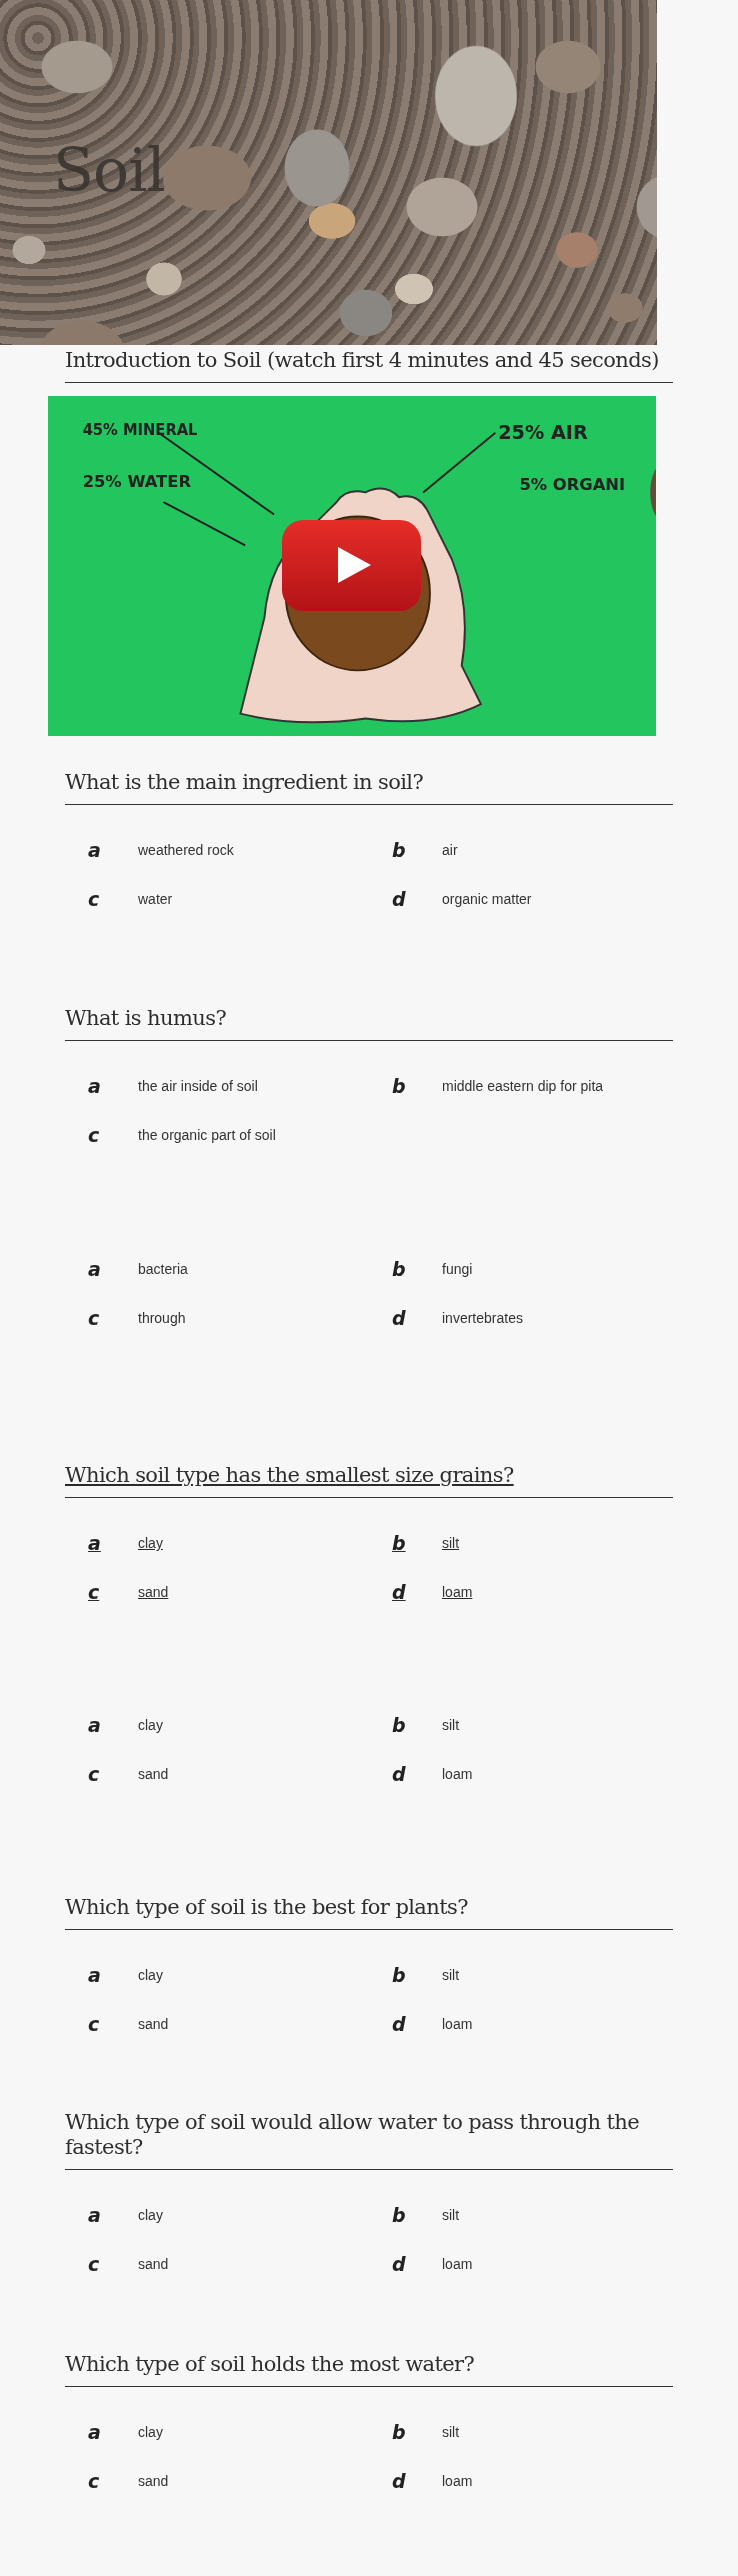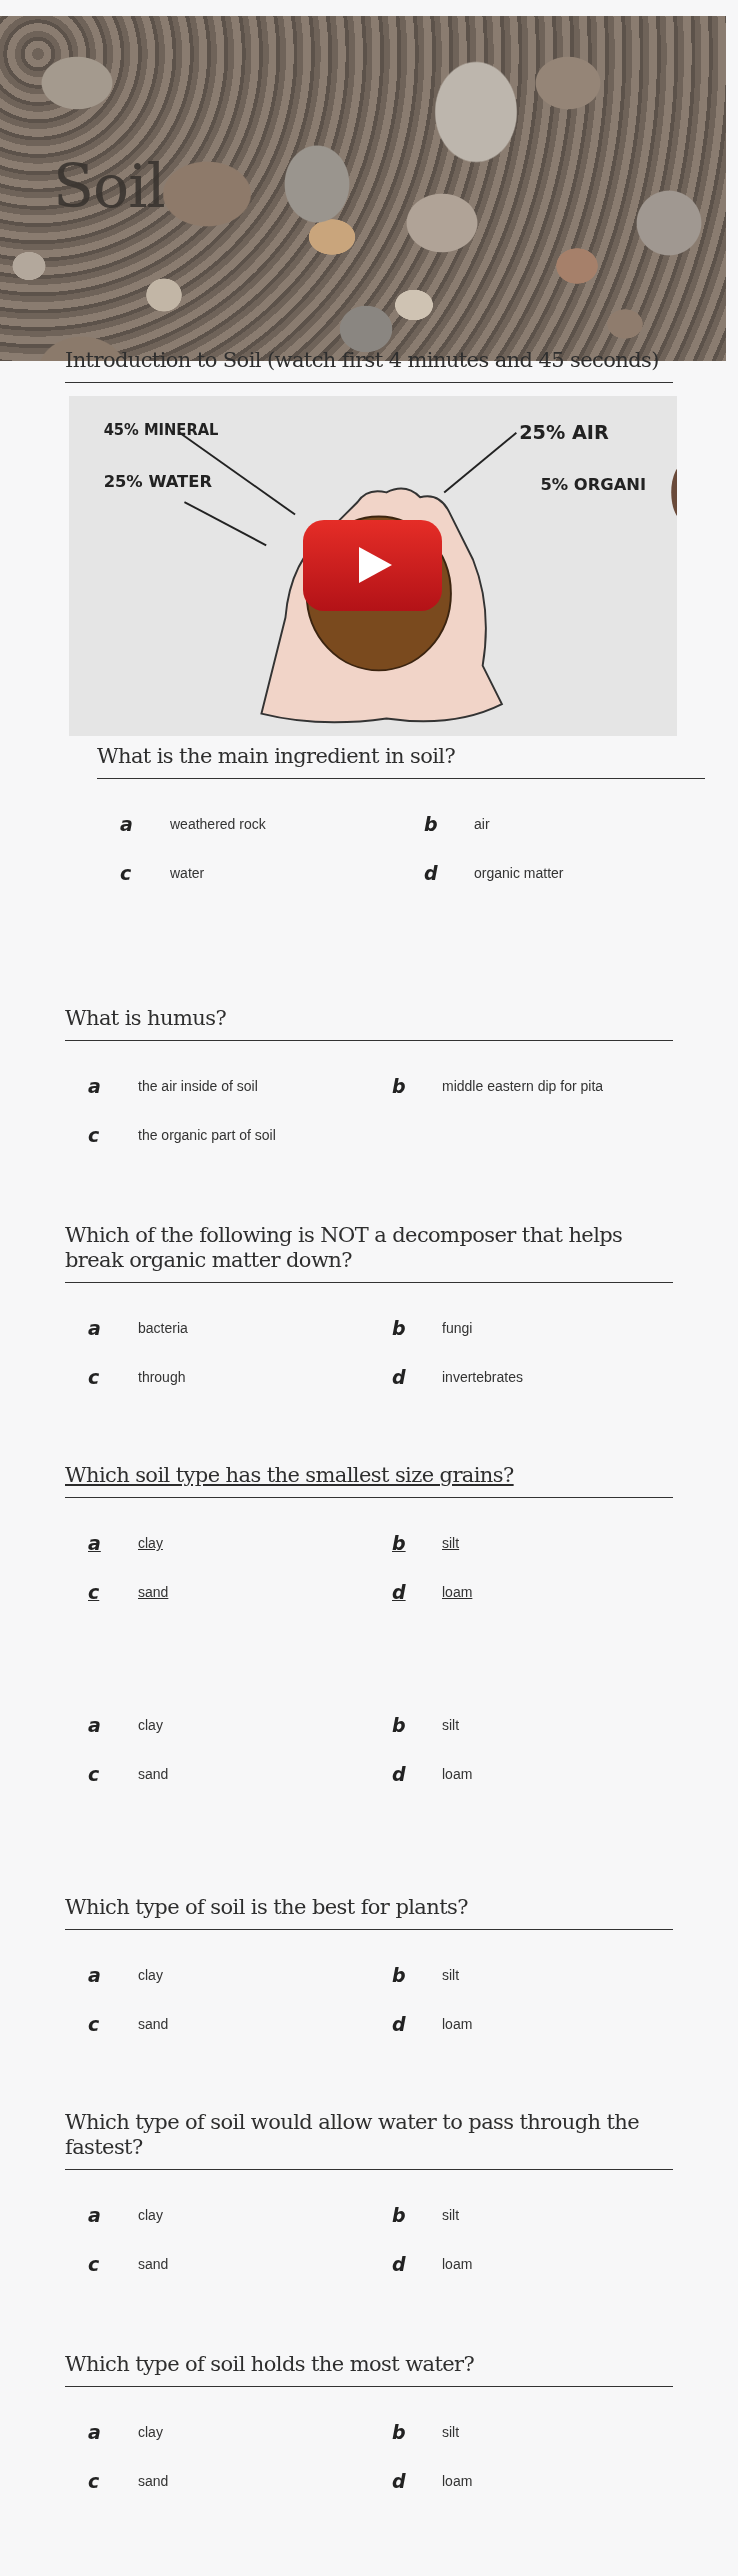--- a/index.html
+++ b/index.html
@@ -1,21 +1,21 @@
 <!DOCTYPE html>
 <html><head>
 <meta charset="utf-8">
 <style>
   * { box-sizing: border-box; margin: 0; padding: 0; }
   html, body { width: 739px; background: #f7f7f8; }
   body { font-family: "Liberation Sans", sans-serif; color: #2b2b2b; height: 2576px; position: relative; overflow: hidden; }
 
   
   .hero {
-    position: absolute; left: 0; top: 16px; width: 726px; height: 345px; overflow: hidden;
+    position: absolute; left: 0; top: 0; width: 657px; height: 345px; overflow: hidden;
     background:
       radial-gradient(ellipse 58px 43px at 77px 67px, #a49a8e 60%, transparent 62%),
       radial-gradient(ellipse 72px 53px at 207px 178px, #8e7a6a 60%, transparent 62%),
       radial-gradient(ellipse 53px 63px at 317px 168px, #9a958e 60%, transparent 62%),
       radial-gradient(ellipse 67px 82px at 476px 96px, #bdb6ad 60%, transparent 62%),
       radial-gradient(ellipse 58px 48px at 442px 207px, #b0a397 60%, transparent 62%),
       radial-gradient(ellipse 53px 43px at 568px 67px, #958577 60%, transparent 62%),
       radial-gradient(ellipse 53px 53px at 669px 207px, #a09891 60%, transparent 62%),
       radial-gradient(ellipse 72px 58px at 82px 356px, #8b7a6b 60%, transparent 62%),
       radial-gradient(ellipse 58px 48px at 216px 423px, #86807b 60%, transparent 62%),
@@ -40,22 +40,22 @@
 
   .container { position: absolute; left: 65px; width: 608px; }
 
   .heading {
     font-family: "DejaVu Serif", serif; font-size: 21px; line-height: 25px;
     color: #2e2e2e; font-weight: normal; letter-spacing: -0.6px;
     padding-bottom: 8.7px; border-bottom: 1.9px solid #333;
   }
 
   .video {
-    position: absolute; left: 69px; top: 396px; width: 608px; height: 340px;
-    background: #e5e5e5; overflow: hidden;
+    position: absolute; left: 48px; top: 396px; width: 608px; height: 340px;
+    background: #22c55e; overflow: hidden;
   }
   .video svg { position: absolute; left: 0; top: 0; }
   .play-button {
     position: absolute; left: 234px; top: 124px; width: 139px; height: 91px;
     border-radius: 21px;
     background: linear-gradient(#e52d27, #b31217);
     cursor: pointer;
   }
   .play-icon {
     position: absolute; left: 56px; top: 27px; width: 0; height: 0;
@@ -101,21 +101,21 @@
     <text x="36" y="94" font-family="DejaVu Sans, sans-serif" font-weight="bold" font-size="17" fill="#222">25% WATER</text>
     <text x="490" y="98" font-family="DejaVu Sans, sans-serif" font-weight="bold" font-size="17" fill="#222">5% ORGANI</text>
     <ellipse cx="640" cy="100" rx="14" ry="30" fill="#6a4a3a"></ellipse>
   </svg>
   <div class="play-button">
     <div class="play-icon"></div>
   </div>
 </div>
 
 <div id="questions">
-    <div class="question" style="top: 744px; margin-left: 32px;">
+    <div class="question" style="top: 770px;">
     <h3 class="heading">What is the main ingredient in soil?</h3>
     <div class="options">
         <div class="opt-row">
           <div class="opt">
             <span class="opt-letter">a</span>
             <span class="opt-text">weathered rock</span>
           </div>
           <div class="opt">
             <span class="opt-letter">b</span>
             <span class="opt-text">air</span>
@@ -148,21 +148,20 @@
         </div>
         <div class="opt-row">
           <div class="opt">
             <span class="opt-letter">c</span>
             <span class="opt-text">the organic part of soil</span>
           </div>
         </div>
       </div>
   </div>
     <div class="question" style="top: 1223px;">
-    <h3 class="heading">Which of the following is NOT a decomposer that helps break organic matter down?</h3>
     <div class="options">
         <div class="opt-row">
           <div class="opt">
             <span class="opt-letter">a</span>
             <span class="opt-text">bacteria</span>
           </div>
           <div class="opt">
             <span class="opt-letter">b</span>
             <span class="opt-text">fungi</span>
           </div>

